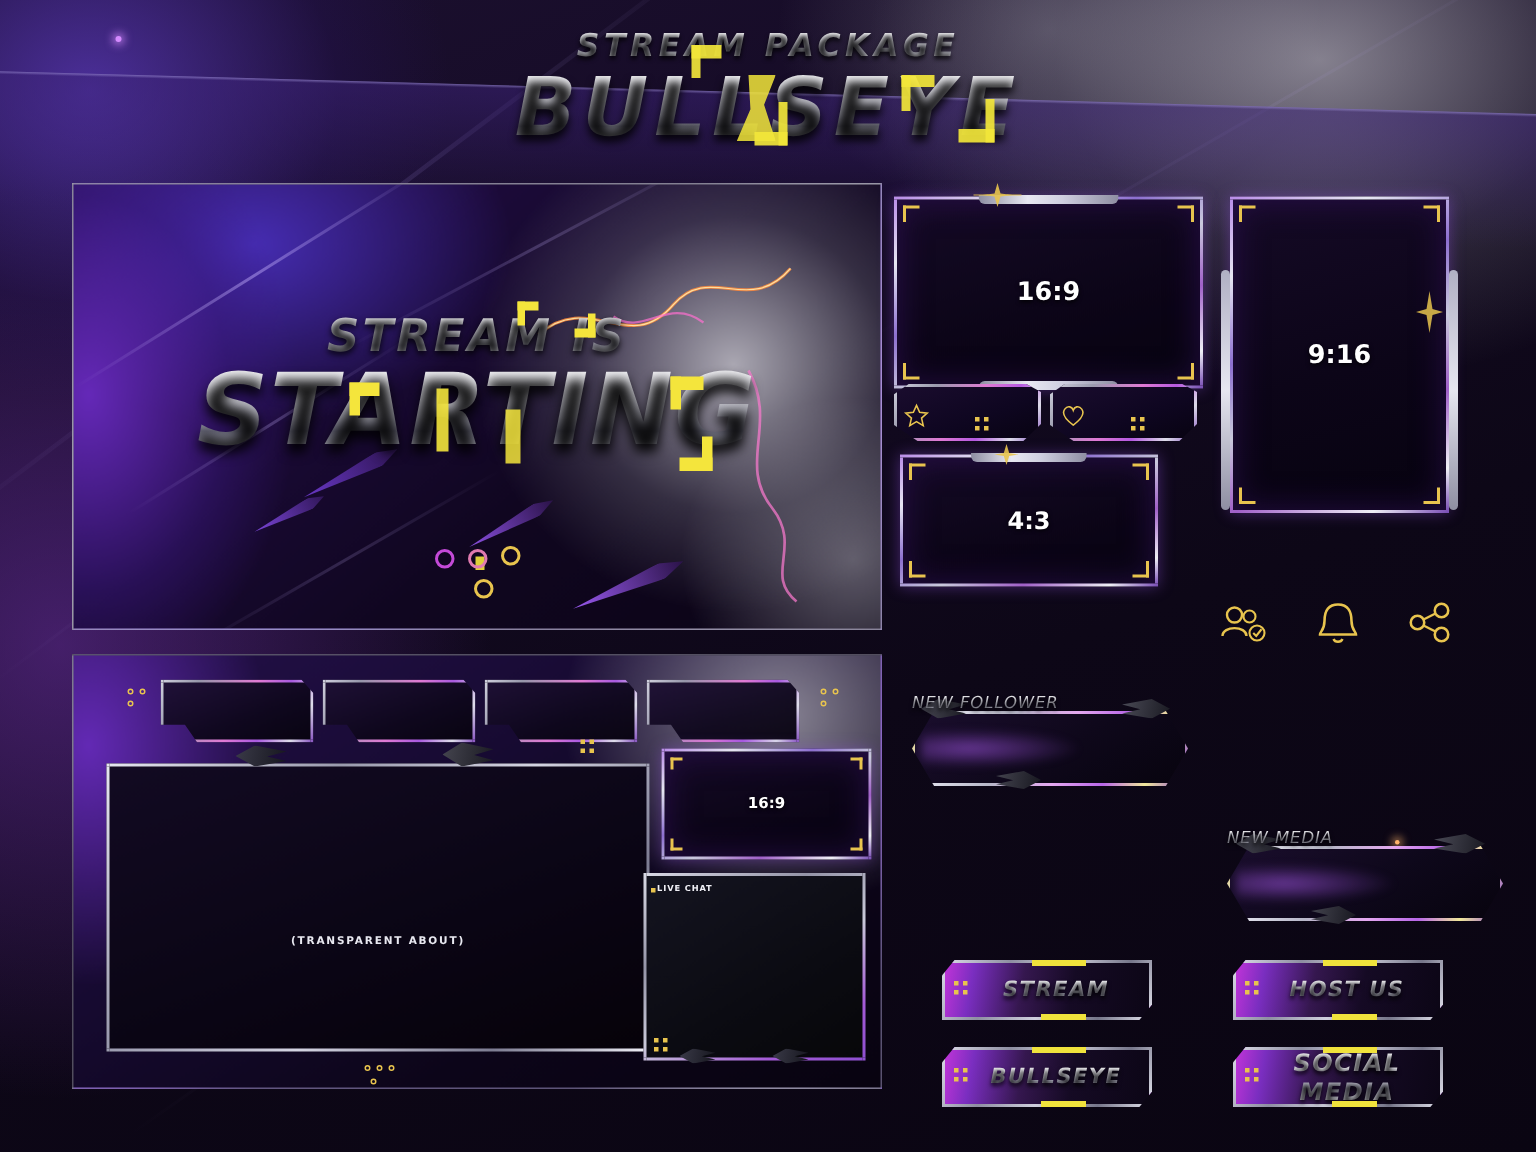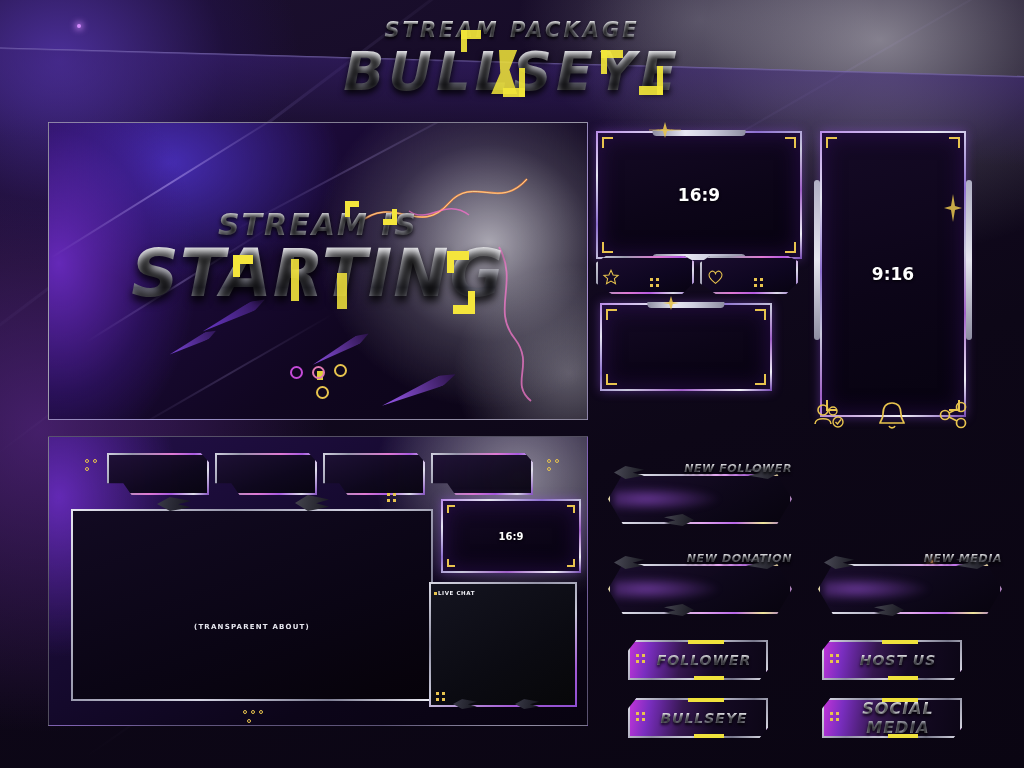--- a/index.html
+++ b/index.html
@@ -198,22 +198,22 @@
   }
   .alert .body {
     position:absolute; left:0; top:14px; width:100%; height:50px;
     background: linear-gradient(150deg,rgba(26,14,46,.95) 0%,rgba(14,8,26,.96) 55%,rgba(8,4,14,.97) 100%);
     border:2px solid;
     border-image: linear-gradient(110deg,#e8d98a 0%,#dcdce8 16%,#b7b7c8 34%,#e4a8f0 55%,#b866e8 72%,#f0e79a 86%,#8e4fd0 100%) 1;
     clip-path: polygon(8% 0, 92% 0, 100% 50%, 92% 100%, 8% 100%, 0 50%);
     box-shadow: 0 0 14px rgba(150,70,230,.45);
   }
   .alert .title {
-    position:absolute; left:0; right:0; top:2px; text-align:right;
-    font-size:11px; font-weight:700; font-style:italic; letter-spacing:.6px;
+    position:absolute; left:0; right:0; top:2px; text-align:left;
+    font-size:11px; font-weight:400; font-style:italic; letter-spacing:.6px;
     font-family:"DejaVu Sans", sans-serif;
     background: linear-gradient(180deg,#ffffff 0%,#dcdce4 40%,#8e8e9c 70%,#f0f0f6 100%);
     -webkit-background-clip:text; background-clip:text; color:transparent;
     text-shadow:0 2px 3px rgba(0,0,0,.9);
     z-index:3;
   }
   .alert .glow {
     position:absolute; left:2%; top:10px; width:60%; height:26px;
     background: radial-gradient(ellipse at 30% 50%, rgba(170,90,240,.55) 0%, rgba(120,50,200,0) 70%);
     filter: blur(3px); pointer-events:none;
@@ -372,26 +372,27 @@
         <i></i>
       </div>
   </div>
 
   <div class="cam" style="left:600px;top:303px;width:172px;height:88px;">
     <div class="cam-notch" style="top:-3px;"></div>
     <span class="corner c-tl"></span>
     <span class="corner c-tr"></span>
     <span class="corner c-bl"></span>
     <span class="corner c-br"></span>
+    <div class="label" style="font-size:16px;">4:3</div>
   </div>
   <svg style="position:absolute;left:654px;top:294px;" width="34" height="18" viewBox="0 0 34 18">
     <path d="M17 2 L18.8 8 L25 9 L18.8 10 L17 16 L15.2 10 L9 9 L15.2 8 Z" fill="#e8c44e" opacity=".9"></path>
   </svg>
 
-  <div class="cam" style="left:820px;top:131px;width:146px;height:286px;">
+  <div class="cam" style="left:820px;top:131px;width:146px;height:211px;">
     <span class="corner c-tl"></span>
     <span class="corner c-tr"></span>
     <span class="corner c-bl"></span>
     <span class="corner c-br"></span>
     <div class="label" style="font-size:17px;">9:16</div>
   </div>
   <div class="noop" style="left:814px;top:180px;width:6px;height:160px;background:linear-gradient(180deg,#b0b0c4,#e6e6f0,#8e8ea2);border-radius:3px;"></div>
   <div class="noop" style="left:966px;top:180px;width:6px;height:160px;background:linear-gradient(180deg,#b0b0c4,#e6e6f0,#8e8ea2);border-radius:3px;"></div>
   <svg style="position:absolute;left:942px;top:188px;" width="22" height="40" viewBox="0 0 22 40">
     <path d="M11 6 L13 18 L20 20 L13 22 L11 34 L9 22 L2 20 L9 18 Z" fill="#e8c44e" opacity=".85"></path>
@@ -488,44 +489,35 @@
     <div class="body">
         <span class="glow"></span>
       </div>
     <div class="title">NEW FOLLOWER</div>
     <div class="noop" style="left:6px;top:6px;width:30px;height:13px;background:linear-gradient(100deg,#4a4a56,#1a1a22);clip-path:polygon(0 50%,38% 0,100% 28%,62% 52%,100% 74%,38% 100%);"></div>
     <div class="noop" style="left:140px;top:6px;width:32px;height:13px;background:linear-gradient(100deg,#4a4a56,#1a1a22);clip-path:polygon(100% 50%,62% 0,0 28%,38% 52%,0 74%,62% 100%);"></div>
     <div class="noop" style="left:56px;bottom:-2px;width:30px;height:12px;background:linear-gradient(100deg,#44444f,#17171f);clip-path:polygon(100% 50%,62% 0,0 28%,38% 52%,0 74%,62% 100%);"></div>
   </div>
 
 
-  <div class="alert" style="left:608px;top:550px;">
-    <div class="body">
-        <span class="glow"></span>
-      </div>
-    <div class="title">NEW DONATION</div>
-    <div class="noop" style="left:6px;top:6px;width:30px;height:13px;background:linear-gradient(100deg,#4a4a56,#1a1a22);clip-path:polygon(0 50%,38% 0,100% 28%,62% 52%,100% 74%,38% 100%);"></div>
-    <div class="noop" style="left:138px;top:6px;width:34px;height:13px;background:linear-gradient(100deg,#4a4a56,#1a1a22);clip-path:polygon(100% 50%,62% 0,0 28%,38% 52%,0 74%,62% 100%);"></div>
-    <div class="noop" style="left:56px;bottom:-2px;width:30px;height:12px;background:linear-gradient(100deg,#44444f,#17171f);clip-path:polygon(100% 50%,62% 0,0 28%,38% 52%,0 74%,62% 100%);"></div>
-  </div>
 
   <div class="alert" style="left:818px;top:550px;">
     <div class="body">
         <span class="glow"></span>
       </div>
     <div class="title">NEW MEDIA</div>
     <div class="noop" style="left:6px;top:6px;width:30px;height:13px;background:linear-gradient(100deg,#4a4a56,#1a1a22);clip-path:polygon(0 50%,38% 0,100% 28%,62% 52%,100% 74%,38% 100%);"></div>
     <div class="noop" style="left:138px;top:6px;width:34px;height:13px;background:linear-gradient(100deg,#4a4a56,#1a1a22);clip-path:polygon(100% 50%,62% 0,0 28%,38% 52%,0 74%,62% 100%);"></div>
     <div class="noop" style="left:56px;bottom:-2px;width:30px;height:12px;background:linear-gradient(100deg,#44444f,#17171f);clip-path:polygon(100% 50%,62% 0,0 28%,38% 52%,0 74%,62% 100%);"></div>
   </div>
 
   <div class="pbtn" style="left:628px;top:640px;">
     <span class="pbtn-accent" style="left:58px;top:-2px;width:36px;"></span>
     <span class="pbtn-accent" style="left:64px;bottom:-2px;width:30px;"></span>
-    <span class="pl">FOLLOWER</span>
+    <span class="pl">STREAM</span>
     <div class="gold-dots" style="left:6px;top:12px;">
         <i></i>
         <i></i>
         <i></i>
         <i></i>
       </div>
   </div>
   <div class="pbtn" style="left:822px;top:640px;">
     <span class="pbtn-accent" style="left:58px;top:-2px;width:36px;"></span>
     <span class="pbtn-accent" style="left:64px;bottom:-2px;width:30px;"></span>

